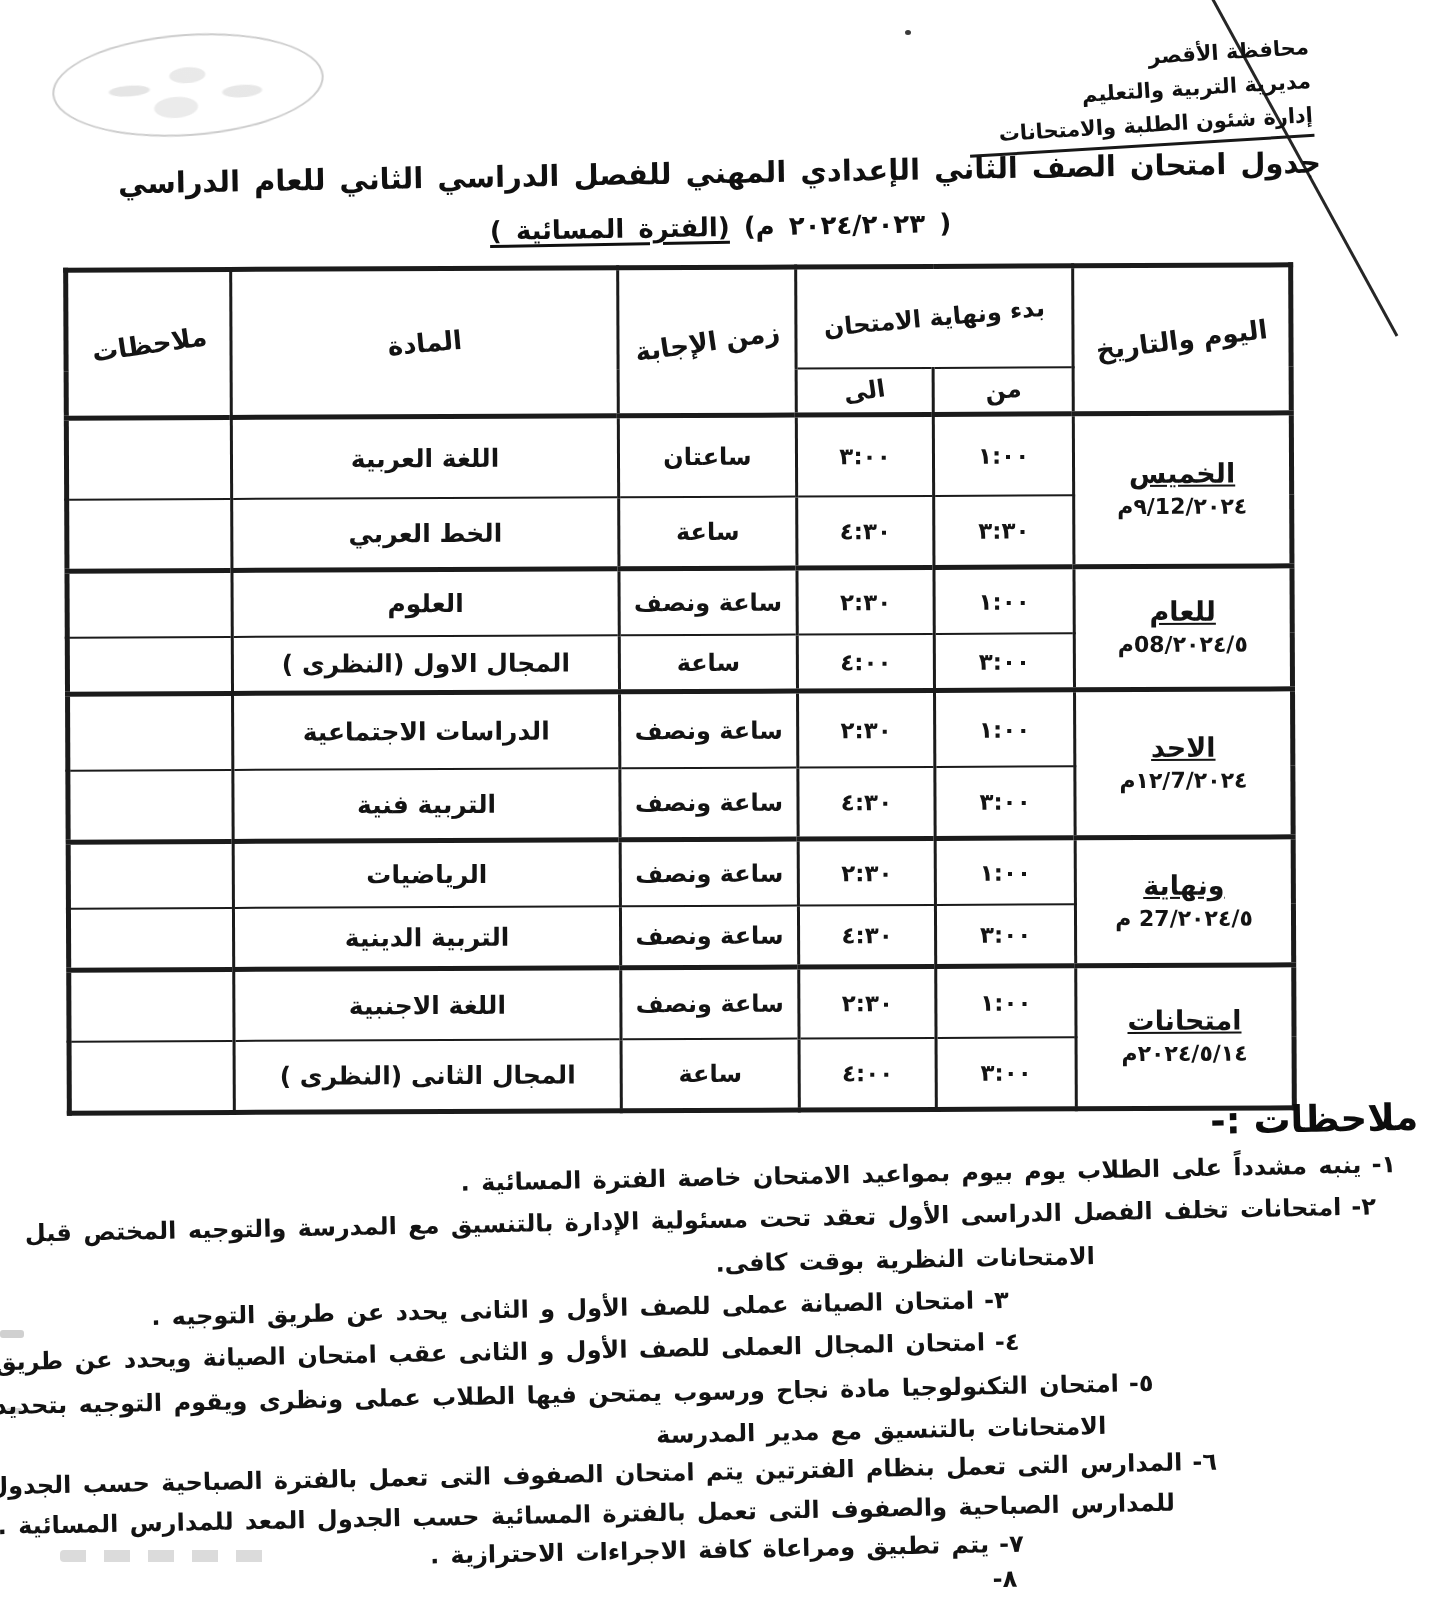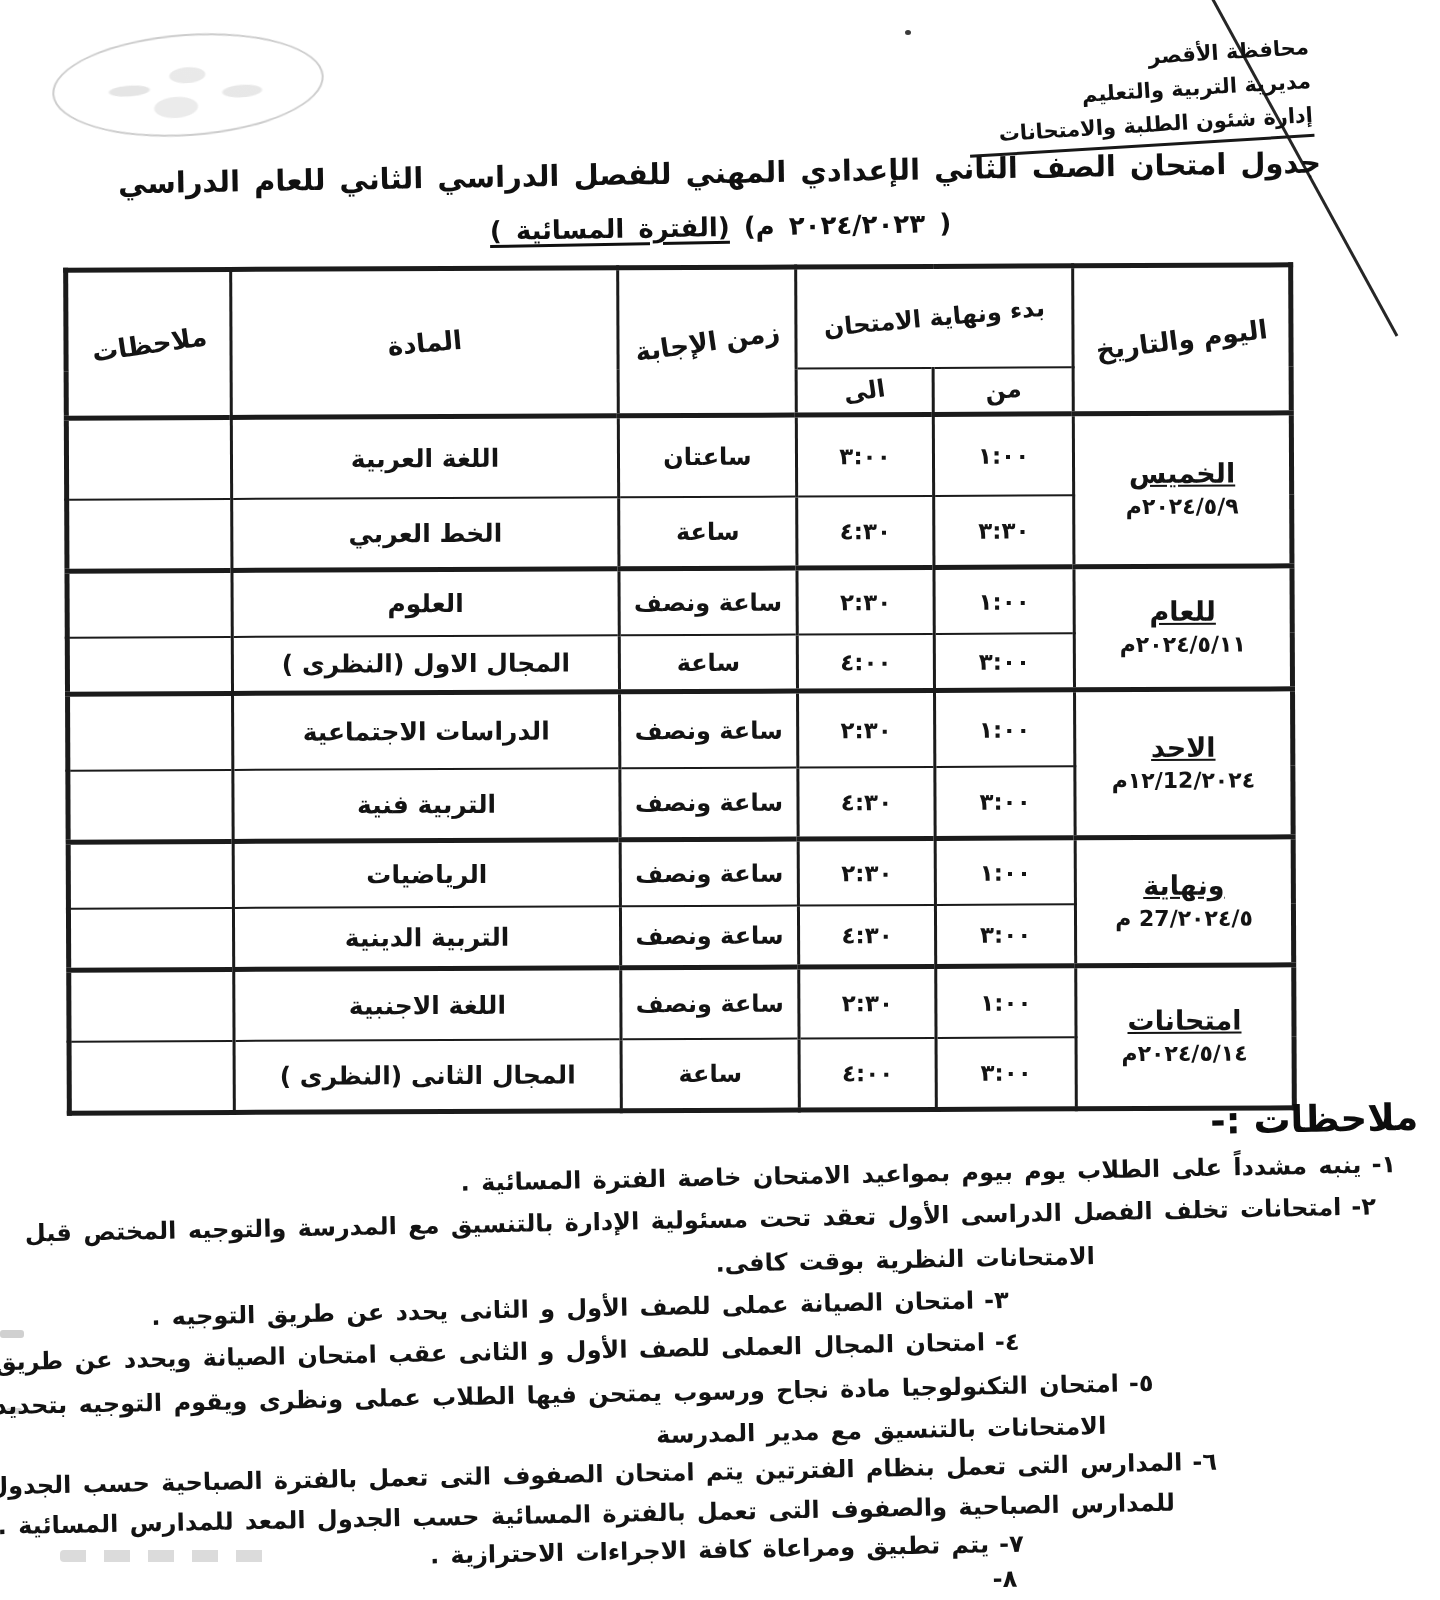--- a/index.html
+++ b/index.html
@@ -132,59 +132,59 @@
     <th class="hdr-notes" rowspan="2"><span>ملاحظات</span></th>
   </tr>
   <tr class="h45">
     <th class="hdr-sub"><span>من</span></th>
     <th class="hdr-sub"><span>الى</span></th>
   </tr>
 
   <tr class="h80 group-start">
     <td rowspan="2">
       <div class="day-name">الخميس</div>
-      <div class="day-date">٢٠٢٤/٥/٩م</div>
+      <div class="day-date">٢٠٢٤/12/٩م</div>
     </td>
     <td class="cell-time">١:٠٠</td>
     <td class="cell-time">٣:٠٠</td>
     <td class="cell-duration">ساعتان</td>
     <td class="cell-subject">اللغة العربية</td>
     <td></td>
   </tr>
   <tr class="h70">
     <td class="cell-time">٣:٣٠</td>
     <td class="cell-time">٤:٣٠</td>
     <td class="cell-duration">ساعة</td>
     <td class="cell-subject">الخط العربي</td>
     <td></td>
   </tr>
 
   <tr class="h65 group-start">
     <td rowspan="2">
       <div class="day-name">للعام</div>
-      <div class="day-date">٢٠٢٤/٥/١١م</div>
+      <div class="day-date">٢٠٢٤/٥/08م</div>
     </td>
     <td class="cell-time">١:٠٠</td>
     <td class="cell-time">٢:٣٠</td>
     <td class="cell-duration">ساعة ونصف</td>
     <td class="cell-subject">العلوم</td>
     <td></td>
   </tr>
   <tr class="h55">
     <td class="cell-time">٣:٠٠</td>
     <td class="cell-time">٤:٠٠</td>
     <td class="cell-duration">ساعة</td>
     <td class="cell-subject">المجال الاول (النظرى )</td>
     <td></td>
   </tr>
 
   <tr class="h75 group-start">
     <td rowspan="2">
       <div class="day-name">الاحد</div>
-      <div class="day-date">٢٠٢٤/12/١٢م</div>
+      <div class="day-date">٢٠٢٤/7/١٢م</div>
     </td>
     <td class="cell-time">١:٠٠</td>
     <td class="cell-time">٢:٣٠</td>
     <td class="cell-duration">ساعة ونصف</td>
     <td class="cell-subject">الدراسات الاجتماعية</td>
     <td></td>
   </tr>
   <tr class="h70">
     <td class="cell-time">٣:٠٠</td>
     <td class="cell-time">٤:٣٠</td>

